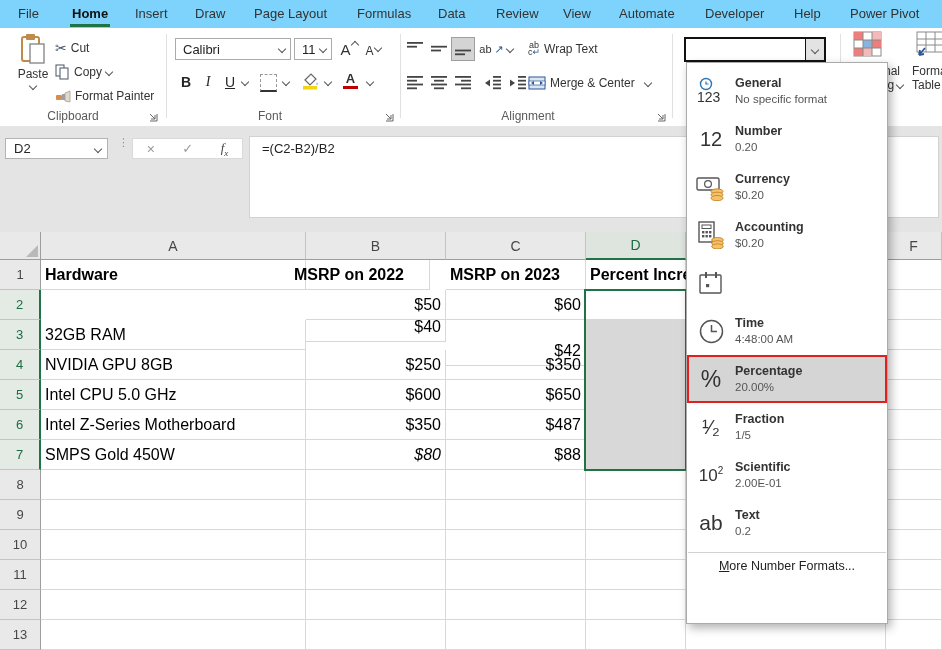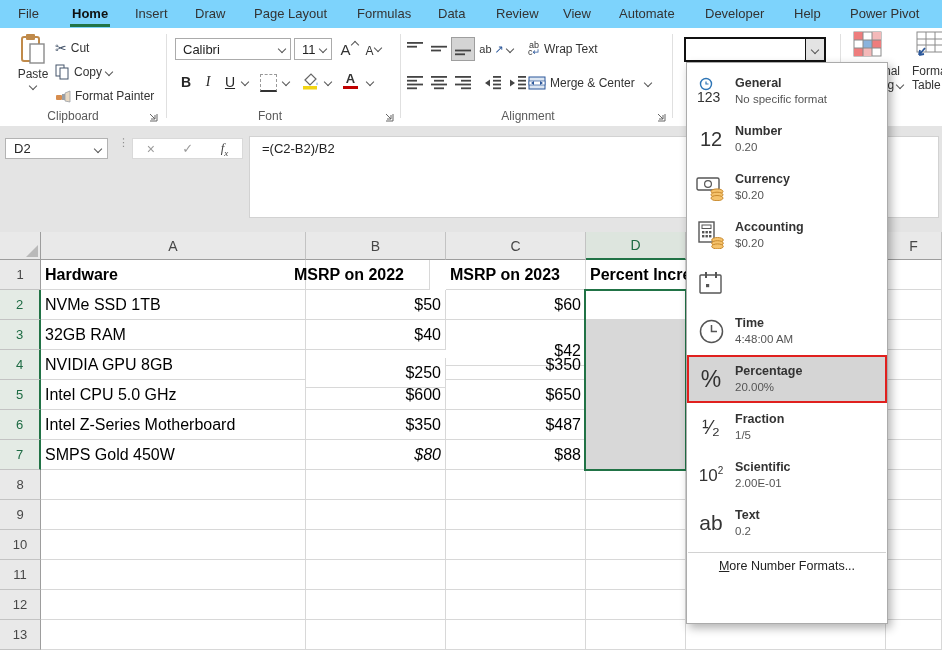--- a/index.html
+++ b/index.html
@@ -375,36 +375,35 @@
       <div class="gch" style="left: 686px; width: 200px;">E</div>
       <div class="gch" style="left: 886px; width: 56px;">F</div>
       <div class="grh" style="top: 28px; height: 30px;">1</div>
       <div class="cell bold" style="left: 41px; width: 265px; top: 28px; height: 30px;">Hardware</div>
       <div class="cell bold" style="left: 290px; width: 140px; top: 28px; height: 30px;">MSRP on 2022</div>
       <div class="cell bold" style="left: 446px; width: 140px; top: 28px; height: 30px;">MSRP on 2023</div>
       <div class="cell bold" style="left: 586px; width: 100px; top: 28px; height: 30px;">Percent Increase</div>
       <div class="cell bold" style="left: 686px; width: 200px; top: 28px; height: 30px;"></div>
       <div class="cell bold" style="left: 886px; width: 56px; top: 28px; height: 30px;"></div>
       <div class="grh sel" style="top: 58px; height: 30px;">2</div>
-      <div class="cell" style="left: 41px; width: 265px; top: 58px; height: 30px;">NVMe SSD 1TB</div>
       <div class="cell num" style="left: 306px; width: 140px; top: 58px; height: 30px;">$50</div>
       <div class="cell num" style="left: 446px; width: 140px; top: 58px; height: 30px;">$60</div>
       <div class="cell" style="left: 586px; width: 100px; top: 58px; height: 30px;"></div>
       <div class="cell" style="left: 686px; width: 200px; top: 58px; height: 30px;"></div>
       <div class="cell" style="left: 886px; width: 56px; top: 58px; height: 30px;"></div>
       <div class="grh sel" style="top: 88px; height: 30px;">3</div>
       <div class="cell" style="left: 41px; width: 265px; top: 88px; height: 30px;">32GB RAM</div>
-      <div class="cell num" style="left: 306px; width: 140px; top: 88px; height: 30px;">$40</div>
+      <div class="cell num" style="left: 306px; width: 140px; top: 80px; height: 30px;">$40</div>
       <div class="cell num" style="left: 446px; width: 140px; top: 104px; height: 30px;">$42</div>
       <div class="cell fillsel" style="left: 586px; width: 100px; top: 88px; height: 30px;"></div>
       <div class="cell" style="left: 686px; width: 200px; top: 88px; height: 30px;"></div>
       <div class="cell" style="left: 886px; width: 56px; top: 88px; height: 30px;"></div>
       <div class="grh sel" style="top: 118px; height: 30px;">4</div>
       <div class="cell" style="left: 41px; width: 265px; top: 118px; height: 30px;">NVIDIA GPU 8GB</div>
-      <div class="cell num" style="left: 306px; width: 140px; top: 126px; height: 30px;">$250</div>
+      <div class="cell num" style="left: 306px; width: 140px; top: 118px; height: 30px;">$250</div>
       <div class="cell num" style="left: 446px; width: 140px; top: 118px; height: 30px;">$350</div>
       <div class="cell fillsel" style="left: 586px; width: 100px; top: 118px; height: 30px;"></div>
       <div class="cell" style="left: 686px; width: 200px; top: 118px; height: 30px;"></div>
       <div class="cell" style="left: 886px; width: 56px; top: 118px; height: 30px;"></div>
       <div class="grh sel" style="top: 148px; height: 30px;">5</div>
       <div class="cell" style="left: 41px; width: 265px; top: 148px; height: 30px;">Intel CPU 5.0 GHz</div>
       <div class="cell num" style="left: 306px; width: 140px; top: 148px; height: 30px;">$600</div>
       <div class="cell num" style="left: 446px; width: 140px; top: 148px; height: 30px;">$650</div>
       <div class="cell fillsel" style="left: 586px; width: 100px; top: 148px; height: 30px;"></div>
       <div class="cell" style="left: 686px; width: 200px; top: 148px; height: 30px;"></div>

